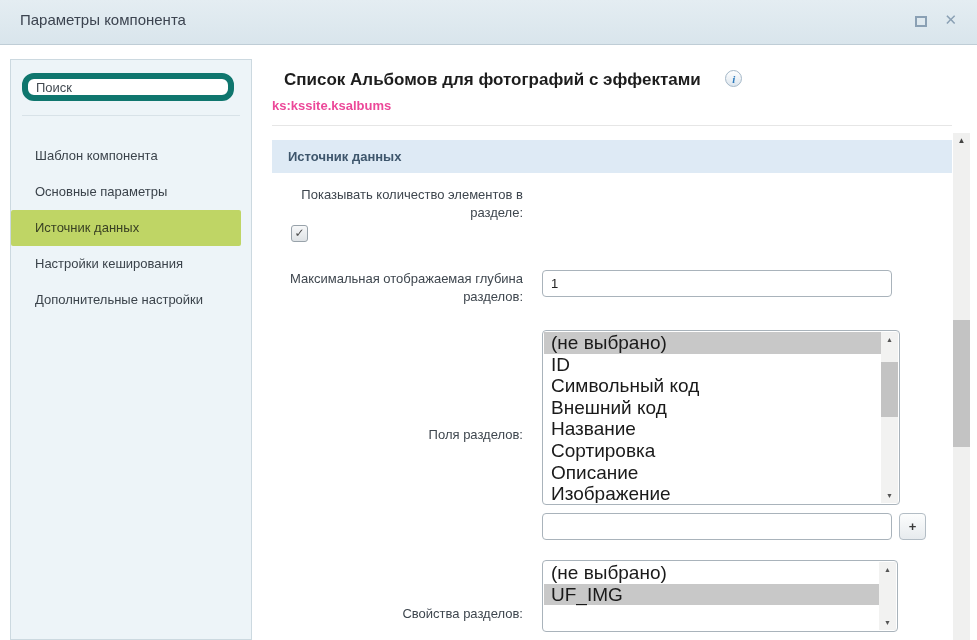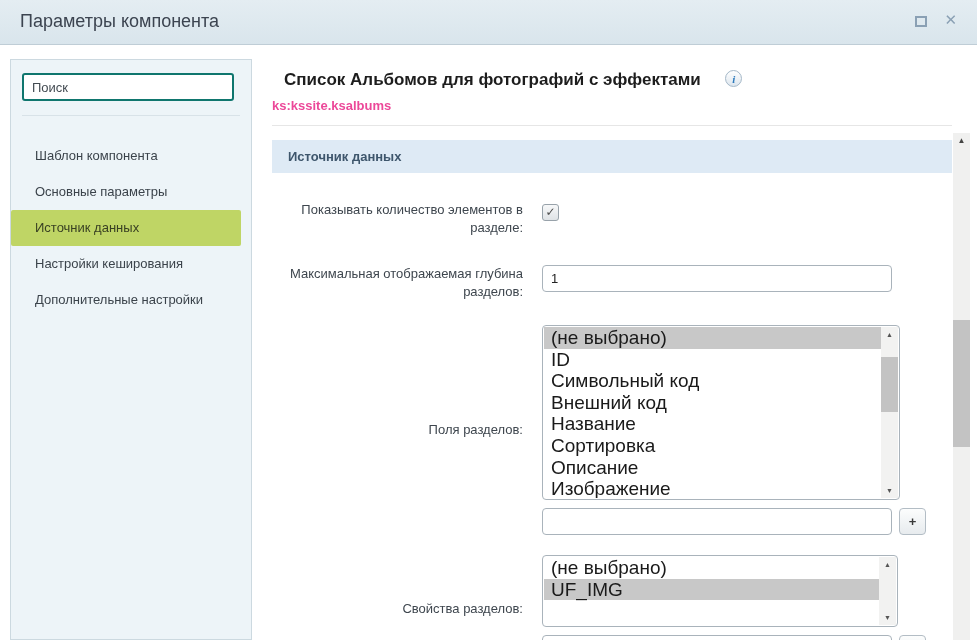--- a/index.html
+++ b/index.html
@@ -11,39 +11,39 @@
   }
 
   
   .titlebar {
     position:absolute; left:0; top:0; width:977px; height:45px;
     background:linear-gradient(#e4edf2,#d9e5ec);
     border-bottom:1px solid #bfcdd6;
   }
   .titlebar-text {
     position:absolute; left:20px; top:11px;
-    font-size:18px; color:#3c4450;
+    font-size:15px; color:#3c4450;
   }
   .btn-max {
     position:absolute; right:50px; top:16px; width:12px; height:11px;
     border:2px solid #8aa0b4; cursor:pointer; background:transparent;
   }
   .btn-close {
     position:absolute; right:20px; top:11px;
     font-size:15px; font-weight:bold; color:#8aa0b4; cursor:pointer;
   }
 
   
   .sidebar {
     position:absolute; left:10px; top:59px; width:242px; height:581px;
     background:#edf4f8; border:1px solid #ccd9e0;
   }
   .search {
     position:absolute; left:11px; top:13px; width:212px; height:28px;
-    border:2px solid #0f766e; border-radius:3px; background:#fff;
+    border:6px solid #0f766e; border-radius:12px; background:#fff;
     padding:4px 8px; font-size:13px; color:#434b52;
     font-family:"Liberation Sans","DejaVu Sans",sans-serif;
   }
   .search::placeholder { color:#434b52; opacity:1; }
   .side-divider {
     position:absolute; left:11px; top:55px; width:218px; height:1px;
     background:#d8e2e8;
   }
   .menu { position:absolute; left:0; top:78px; right:0; }
   .menu-item {
@@ -79,21 +79,21 @@
   }
 
   .row { display:flex; align-items:flex-start; }
   .row.centered { align-items:center; }
   .flabel {
     width:251px; text-align:right; font-size:13px; color:#3e464e;
     line-height:18px;
   }
   .control { margin-left:19px; }
 
-  .row-checkbox { margin-top:28px; }
+  .row-checkbox { margin-top:13px;flex-direction:column; }
   .checkbox {
     display:inline-block; width:17px; height:17px; margin-top:3px;
     border:1px solid #98a2aa; border-radius:3px;
     background:linear-gradient(#f7f8f9,#dfe3e6);
     text-align:center; line-height:15px; font-size:12px; color:#4b4b4b;
     cursor:pointer;
   }
 
   .row-maxdepth { margin-top:28px; }
   .text-input {

